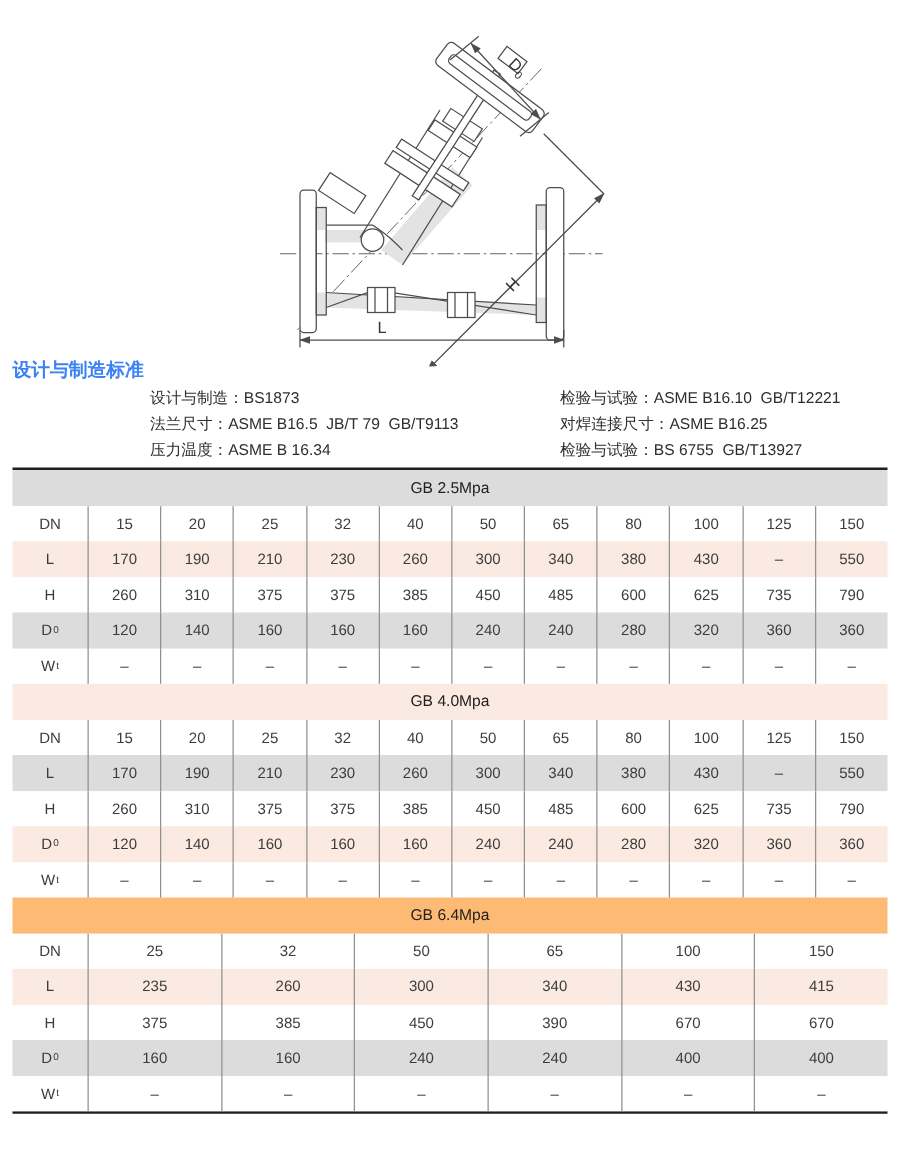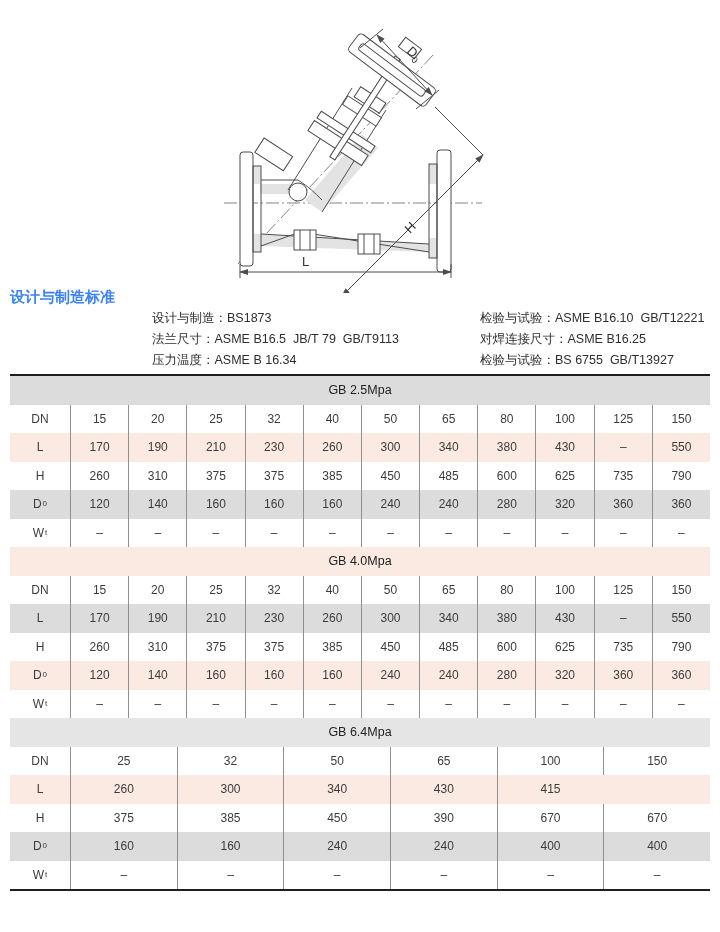--- a/index.html
+++ b/index.html
@@ -9,21 +9,21 @@
   
   .drawing{position:absolute;left:210px;top:8px;width:300px;height:285px;}
   .drawing text{font-family:"Liberation Sans","DejaVu Sans",sans-serif;fill:#333;font-size:13px;}
 
   
   .content{position:absolute;left:0;top:286px;width:720px;}
   .sec-heading{font-size:15px;font-weight:bold;color:#3b82f6;line-height:18px;margin:2px 0 2px 10px;}
   .spec{display:flex;margin-left:120px;margin-top:1px;}
   .spec-col{line-height:21px;font-size:12.5px;color:#2e2e2e;}
   .spec-col.left{width:328px;}
-  .spec-line{white-space:pre;margin-left:32px;}
+  .spec-line{white-space:pre;}
 
   
   .tables{margin:3px 10px 0 10px;border-top:2px solid var(--tborder);border-bottom:2px solid var(--tborder);}
   .band{height:28.5px;box-sizing:border-box;}
   .ttl{display:flex;align-items:center;justify-content:center;font-size:12.5px;color:#222;}
   .trow{display:grid;}
   .cell{display:flex;align-items:center;justify-content:center;font-size:12px;color:#3c3c3c;}
   .cell + .cell{border-left:1px solid var(--colline);}
   .cell sub{font-size:8px;line-height:1;margin-left:1px;}
 </style>
@@ -276,32 +276,33 @@
           <div class="cell">–</div>
           <div class="cell">–</div>
           <div class="cell">–</div>
           <div class="cell">–</div>
           <div class="cell">–</div>
           <div class="cell">–</div>
           <div class="cell">–</div>
           <div class="cell">–</div>
           <div class="cell">–</div>
         </div>
-        <div class="band ttl" style="background: #e5e5e5;">GB 6.4Mpa</div>
+        <div class="band ttl" style="background: #fdba74;">GB 6.4Mpa</div>
         <div class="band trow" style="background: rgb(255, 255, 255); grid-template-columns: 60px repeat(6, 1fr);">
           <div class="cell">DN</div>
           <div class="cell">25</div>
           <div class="cell">32</div>
           <div class="cell">50</div>
           <div class="cell">65</div>
           <div class="cell">100</div>
           <div class="cell">150</div>
         </div>
         <div class="band trow" style="background: rgb(251, 234, 225); grid-template-columns: 60px repeat(6, 1fr);">
           <div class="cell">L</div>
+          <div class="cell">235</div>
           <div class="cell">260</div>
           <div class="cell">300</div>
           <div class="cell">340</div>
           <div class="cell">430</div>
           <div class="cell">415</div>
         </div>
         <div class="band trow" style="background: rgb(255, 255, 255); grid-template-columns: 60px repeat(6, 1fr);">
           <div class="cell">H</div>
           <div class="cell">375</div>
           <div class="cell">385</div>

